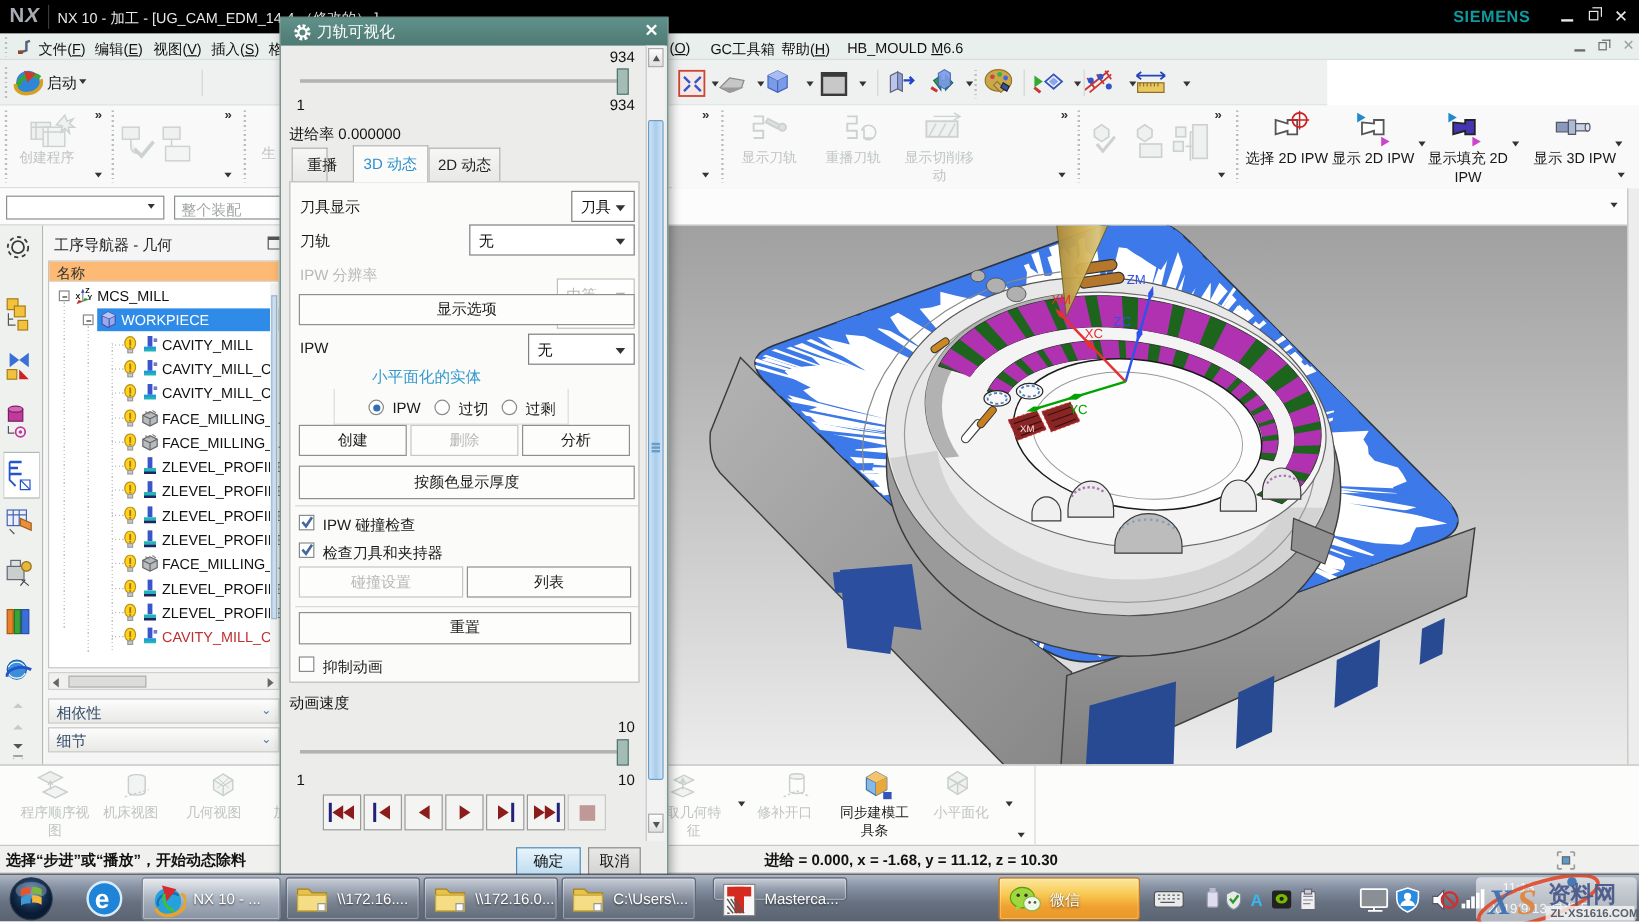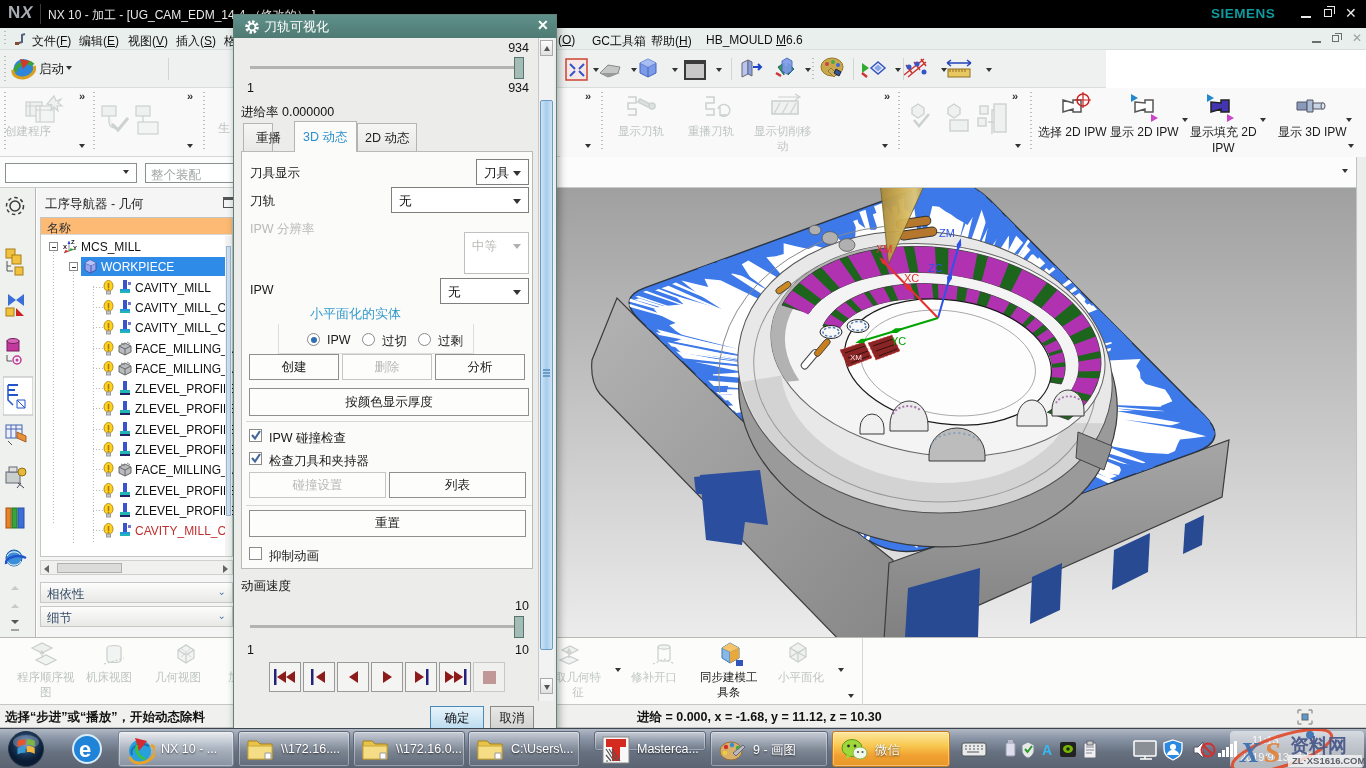--- a/index.html
+++ b/index.html
@@ -149,21 +149,21 @@
  <div class="ab dots" style="left:4px;top:4px;height:60px"></div>
  <svg class="ab" style="left:24px;top:6px" width="44" height="30">
       <g stroke="#ccd2cf" fill="#eef1ef" stroke-width="1.2">
         <rect x="2" y="8" width="16" height="14"></rect>
         <path d="M2 12 h16 M6 8 v14"></path>
         <rect x="12" y="12" width="18" height="16" fill="#f3f5f4"></rect>
         <path d="M12 16 h18 M16 12 v16"></path>
         <path d="M30 2 l2 5 l5-2 l-3 4 l4 3 h-5 l1 5 l-4-4 l-3 3 l1-5 l-5-1 Z" fill="#eef1ef"></path>
       </g>
     </svg>
- <div class="ab glbl tx" style="left:5px;top:36px">创建程序</div>
+ <div class="ab glbl tx" style="left:16px;top:36px">创建程序</div>
  <div class="ab tx" style="left:79px;top:2px;font-size:11px;font-weight:bold;color:#333">»</div>
  <div class="ab car" style="left:79px;top:56px"></div>
  <div class="ab dots" style="left:93px;top:4px;height:60px"></div>
  <svg class="ab" style="left:100px;top:16px" width="70" height="32">
       <g stroke="#ccd2cf" fill="#eef1ef" stroke-width="1.2">
         <rect x="2" y="2" width="14" height="10"></rect>
         <path d="M9 12 v6 c0 4 3 6 6 6"></path>
         <path d="M12 20 l6 6 l10-12" stroke-width="3" fill="none"></path>
         <rect x="36" y="2" width="14" height="10"></rect>
         <path d="M43 12 v14"></path>
@@ -930,31 +930,20 @@
     </div>
     <div class="ab" style="left:594px;top:2px;width:112px;height:20px;background:linear-gradient(rgba(255,255,255,0.40),rgba(255,255,255,0.16) 45%,rgba(120,130,148,0.22));border:1px solid #5e6878;border-radius:3px;box-shadow:inset 0 0 0 1px rgba(255,255,255,0.35)">
       <div style="position:absolute;left:6px;top:3px"><svg width="30" height="30">
           <rect x="2" y="2" width="26" height="26" fill="#f8f8f8" stroke="#888"></rect>
           <rect x="5" y="4" width="20" height="8" fill="#d42a20"></rect>
           <rect x="11" y="4" width="8" height="22" fill="#d42a20"></rect>
           <path d="M5 14 l8 12 M5 20 l5 6 M5 26 h2 M11 14 l8 12 M8 14 l8 12" stroke="#555" stroke-width="1.2"></path>
         </svg></div>
       <div class="tx" style="position:absolute;left:42px;top:10px;font-size:12.5px;color:#fff;text-shadow:0 1px 2px rgba(0,0,0,0.7)">Masterca...</div>
     </div>
-    <div class="ab" style="left:710px;top:2px;width:118px;height:36px;background:linear-gradient(rgba(255,255,255,0.40),rgba(255,255,255,0.16) 45%,rgba(120,130,148,0.22));border:1px solid #5e6878;border-radius:3px;box-shadow:inset 0 0 0 1px rgba(255,255,255,0.35)">
-      <div style="position:absolute;left:6px;top:3px"><svg width="30" height="30">
-          <ellipse cx="14" cy="16" rx="11" ry="9" fill="#d8b06a" stroke="#96703a"></ellipse>
-          <circle cx="9" cy="12" r="2.2" fill="#d03030"></circle>
-          <circle cx="15" cy="10" r="2.2" fill="#3a8ad0"></circle>
-          <circle cx="21" cy="13" r="2.2" fill="#3ab03a"></circle>
-          <circle cx="8" cy="18" r="2.2" fill="#e8d03a"></circle>
-          <path d="M16 18 l10-8 l2 2 l-9 9 Z" fill="#b8b8c0" stroke="#667"></path>
-        </svg></div>
-      <div class="tx" style="position:absolute;left:42px;top:10px;font-size:12.5px;color:#fff;text-shadow:0 1px 2px rgba(0,0,0,0.7)">9 - 画图</div>
-    </div>
     <div class="ab" style="left:832px;top:2px;width:118px;height:36px;background:linear-gradient(#fce8a0,#f8c850 40%,#f0a030 70%,#e89828);border:1px solid #c87818;border-radius:3px;box-shadow:inset 0 0 0 1px rgba(255,255,255,0.35)">
       <div style="position:absolute;left:6px;top:3px"><svg width="30" height="30">
           <ellipse cx="13" cy="13" rx="10" ry="8.5" fill="#9ed83a" stroke="#5a9a1a"></ellipse>
           <path d="M8 20 l-1 4 l5-3 Z" fill="#9ed83a"></path>
           <circle cx="9.5" cy="11" r="1.4" fill="#333"></circle>
           <circle cx="16" cy="11" r="1.4" fill="#333"></circle>
           <ellipse cx="21" cy="18" rx="7" ry="6" fill="#f0f8e8" stroke="#8ab84a"></ellipse>
           <circle cx="19" cy="17" r="1.1" fill="#555"></circle>
           <circle cx="23.5" cy="17" r="1.1" fill="#555"></circle>
         </svg></div>
@@ -1050,20 +1039,21 @@
       <div class="ab tx" style="left:8px;top:41px;font-size:12.5px;color:#1a1a1a">刀轨</div>
       <div class="ab" style="left:149px;top:35px;width:138px;height:26px;background:#fff;border:1px solid #7f7f7f">
         <span class="tx" style="position:absolute;left:7px;top:5px;font-size:12.5px;color:#111">无</span>
         <div style="position:absolute;right:7px;top:11px;width:0;height:0;border-left:4px solid transparent;border-right:4px solid transparent;border-top:5px solid #333"></div>
       </div>
       <div class="ab tx" style="left:8px;top:69px;font-size:12.5px;color:#b9b9b7">IPW 分辨率</div>
       <div class="ab" style="left:222px;top:80px;width:65px;height:42px;background:#fff;border:1px solid #c0c0be">
         <span class="tx" style="position:absolute;left:7px;top:5px;font-size:12.5px;color:#b9b9b7">中等</span>
         <div style="position:absolute;right:7px;top:11px;width:0;height:0;border-left:4px solid transparent;border-right:4px solid transparent;border-top:5px solid #b0b0ae"></div>
       </div>
+      <div class="ab gbtn" style="left:7px;top:93px;width:280px;height:26px;line-height:24px">显示选项</div>
       <div class="ab tx" style="left:8px;top:131px;font-size:12.5px;color:#1a1a1a">IPW</div>
       <div class="ab" style="left:198px;top:126px;width:89px;height:26px;background:#fff;border:1px solid #7f7f7f">
         <span class="tx" style="position:absolute;left:7px;top:5px;font-size:12.5px;color:#111">无</span>
         <div style="position:absolute;right:7px;top:11px;width:0;height:0;border-left:4px solid transparent;border-right:4px solid transparent;border-top:5px solid #333"></div>
       </div>
       <div class="ab tx" style="left:68px;top:153px;font-size:13px;color:#3399cc">小平面化的实体</div>
       <div class="ab" style="left:36px;top:172px;width:196px;height:30px;border:1px solid #dddddb;border-top:none"></div>
       <div class="ab" style="left:65px;top:181px;width:13px;height:13px;border-radius:50%;background:#fff;border:1px solid #8a8a8a"></div>
       <div class="ab" style="left:68.5px;top:184.5px;width:6px;height:6px;border-radius:50%;background:#2f6fb2"></div>
       <div class="ab tx" style="left:85px;top:181px;font-size:12.5px;color:#1a1a1a">IPW</div>

